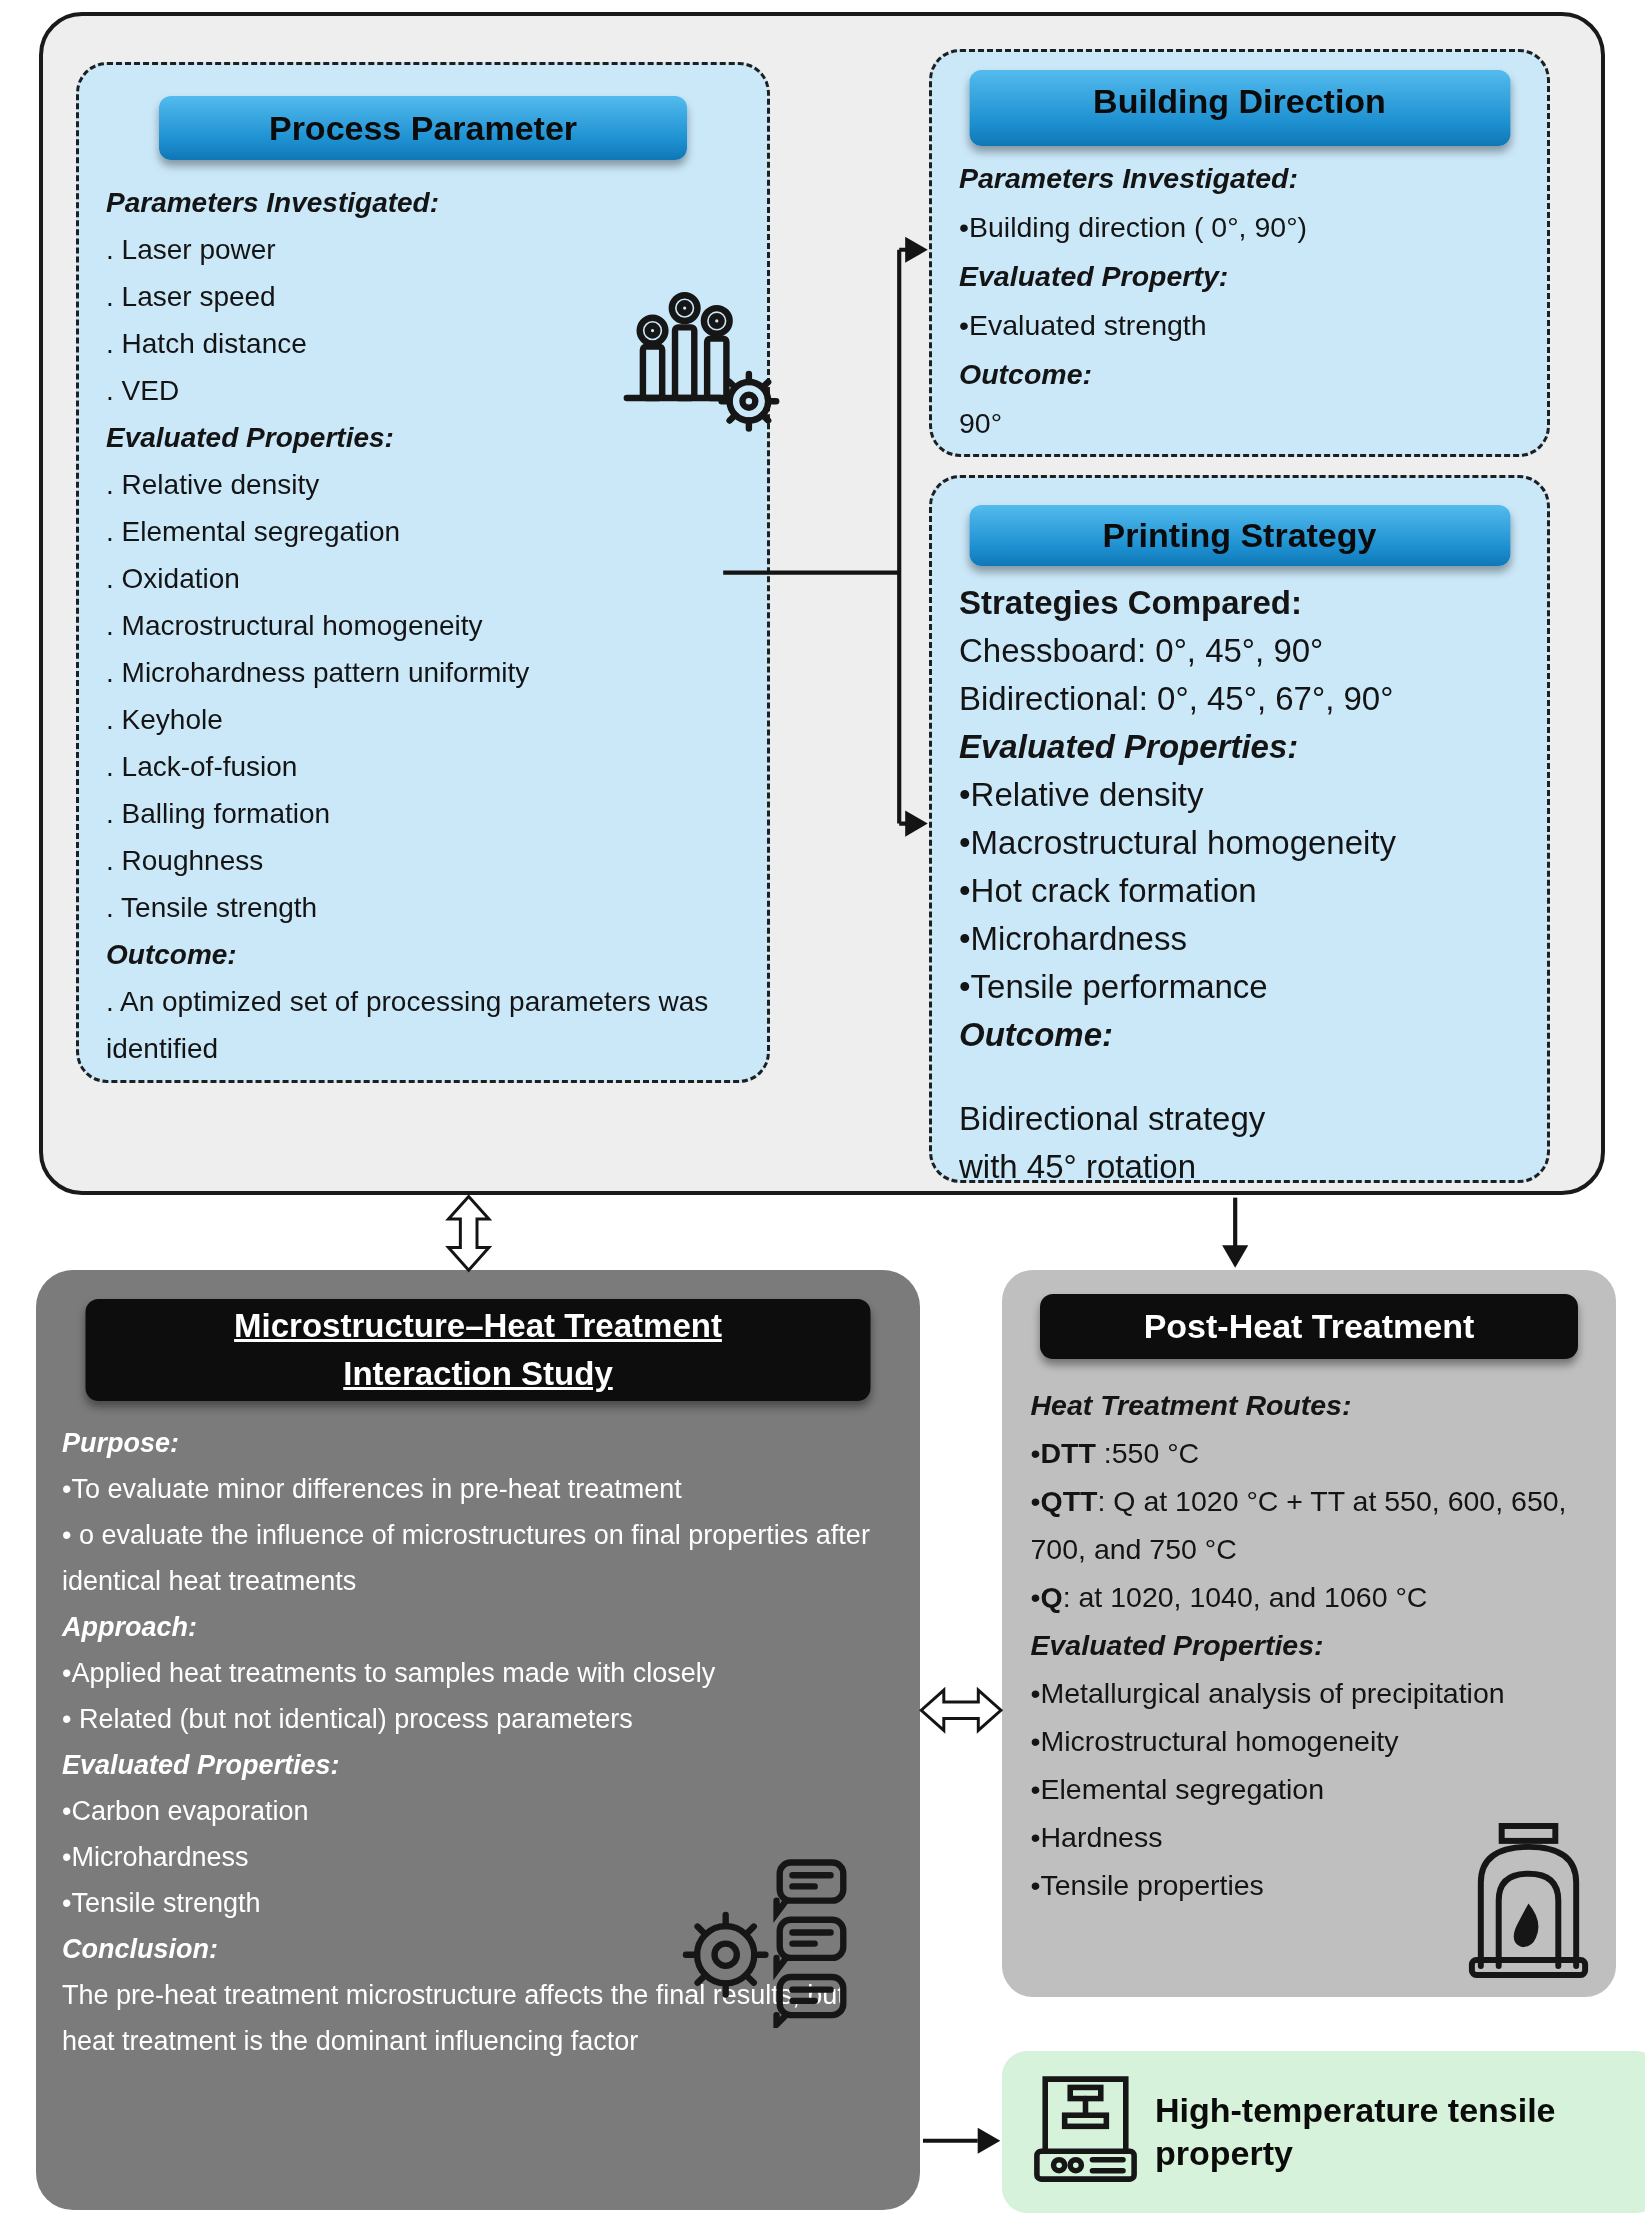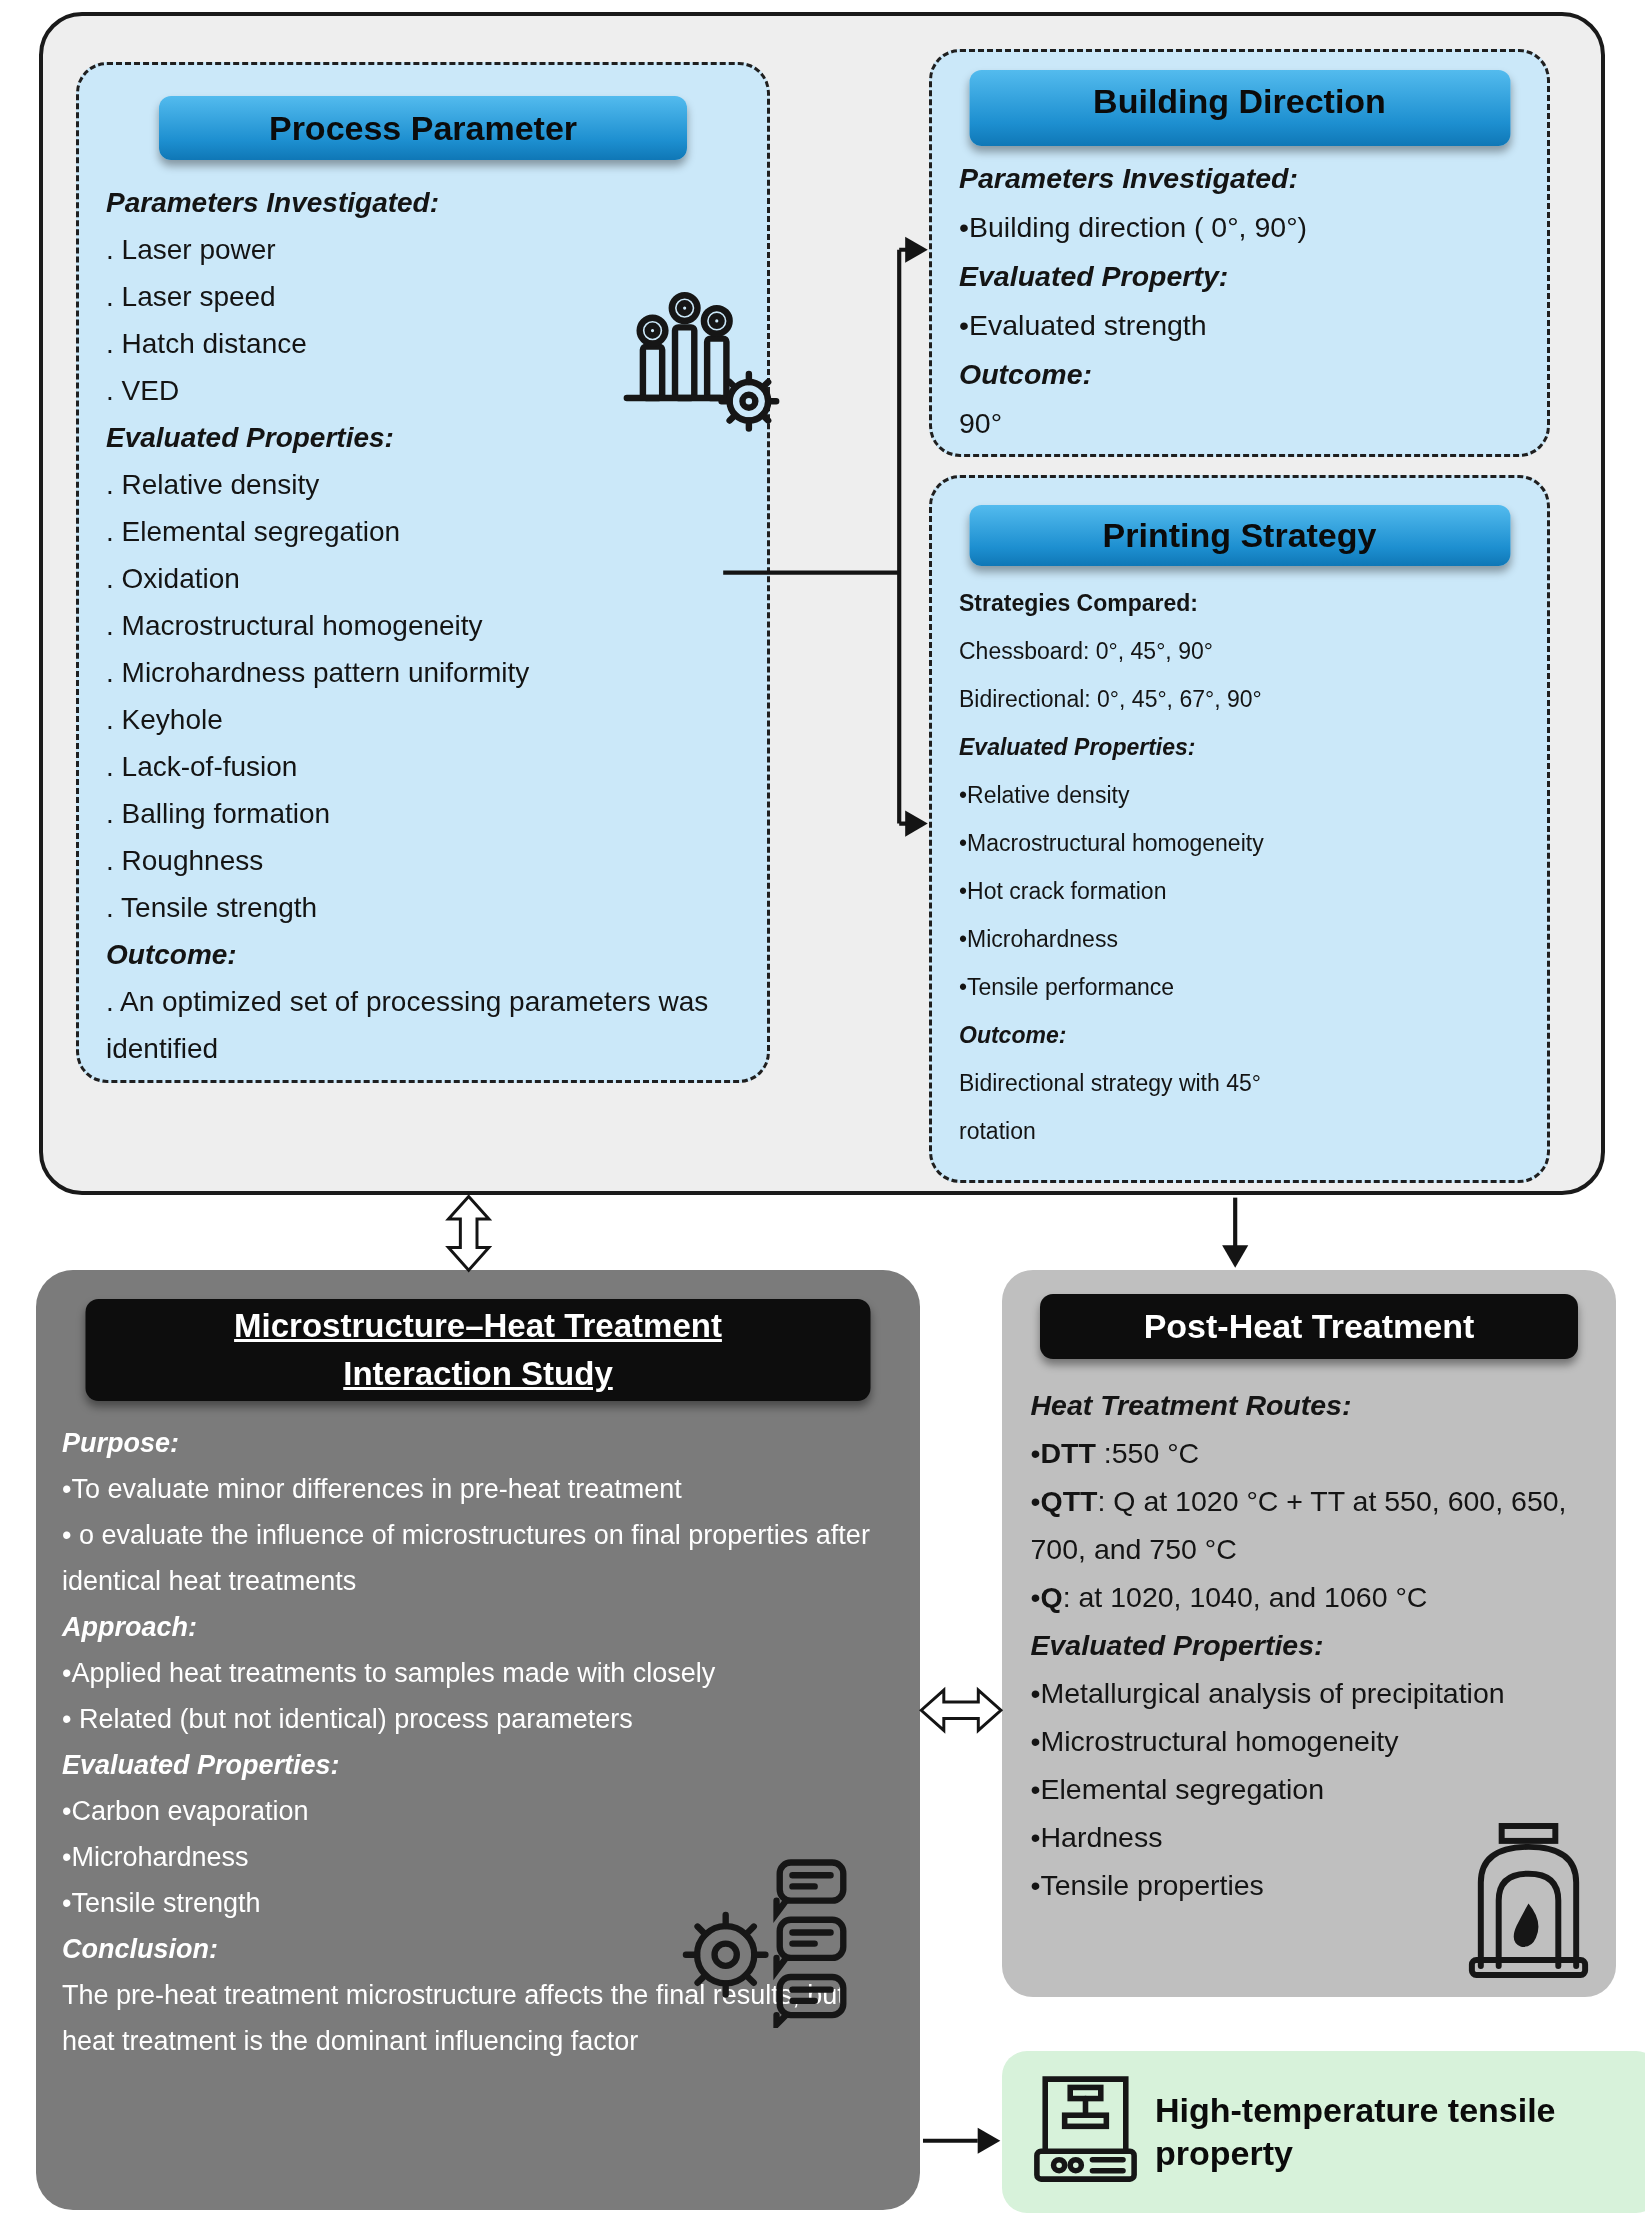--- a/index.html
+++ b/index.html
@@ -31,21 +31,21 @@
   .black-head{position:absolute;left:50%;transform:translateX(-50%);
               background:#0d0d0d;border-radius:13px;box-shadow:0 6px 8.3px rgba(0,0,0,.4);
               color:#ffffff;font-weight:700;text-align:center;}
   .micro-head{top:28.5px;width:785px;height:102px;font-size:33px;line-height:48px;padding-top:3.6px;box-sizing:border-box;text-decoration:underline;}
   .post-head{top:24px;width:538px;height:65px;font-size:34px;line-height:65px;}
 
   
   .body{position:absolute;}
   .process-body{left:27px;right:15.5px;top:114px;font-size:28px;line-height:47px;}
   .building-body{left:27px;right:15.5px;top:102px;font-size:28.5px;line-height:49px;}
-  .printing-body{left:27px;right:15.5px;top:101px;font-size:23px;line-height:48px;}
+  .printing-body{left:27px;right:15.5px;top:101px;font-size:33px;line-height:48px;}
   .micro-body{left:26px;right:24px;top:150px;font-size:27px;line-height:46px;color:#ffffff;}
   .post-body{left:28.5px;right:18px;top:111px;font-size:28.5px;line-height:48px;}
   .ln{white-space:normal;}
   .hd{font-weight:700;font-style:italic;}
   .hb{font-weight:700;}
 
   
   .green-label{position:absolute;left:153px;top:50%;transform:translateY(-50%);
                width:428px;font-size:34px;font-weight:700;line-height:43px;color:#0b0b0b;}
 
@@ -125,21 +125,21 @@
       <div class="ln hb">Strategies Compared:</div>
       <div class="ln">Chessboard: 0°, 45°, 90°</div>
       <div class="ln">Bidirectional: 0°, 45°, 67°, 90°</div>
       <div class="ln hd">Evaluated Properties:</div>
       <div class="ln">•Relative density</div>
       <div class="ln">•Macrostructural homogeneity</div>
       <div class="ln">•Hot crack formation</div>
       <div class="ln">•Microhardness</div>
       <div class="ln">•Tensile performance</div>
       <div class="ln hd">Outcome:</div>
-      <div class="ln" style="max-width:369px;">Bidirectional strategy with 45° rotation</div>
+      <div class="ln" style="max-width:369px;margin-top:36px;">Bidirectional strategy with 45° rotation</div>
     </div>
 
   </div>
 
   <div class="dark-box">
     <div class="black-head micro-head">
       <div>Microstructure–Heat Treatment</div>
       <div>Interaction Study</div>
     </div>
     <div class="body micro-body">

